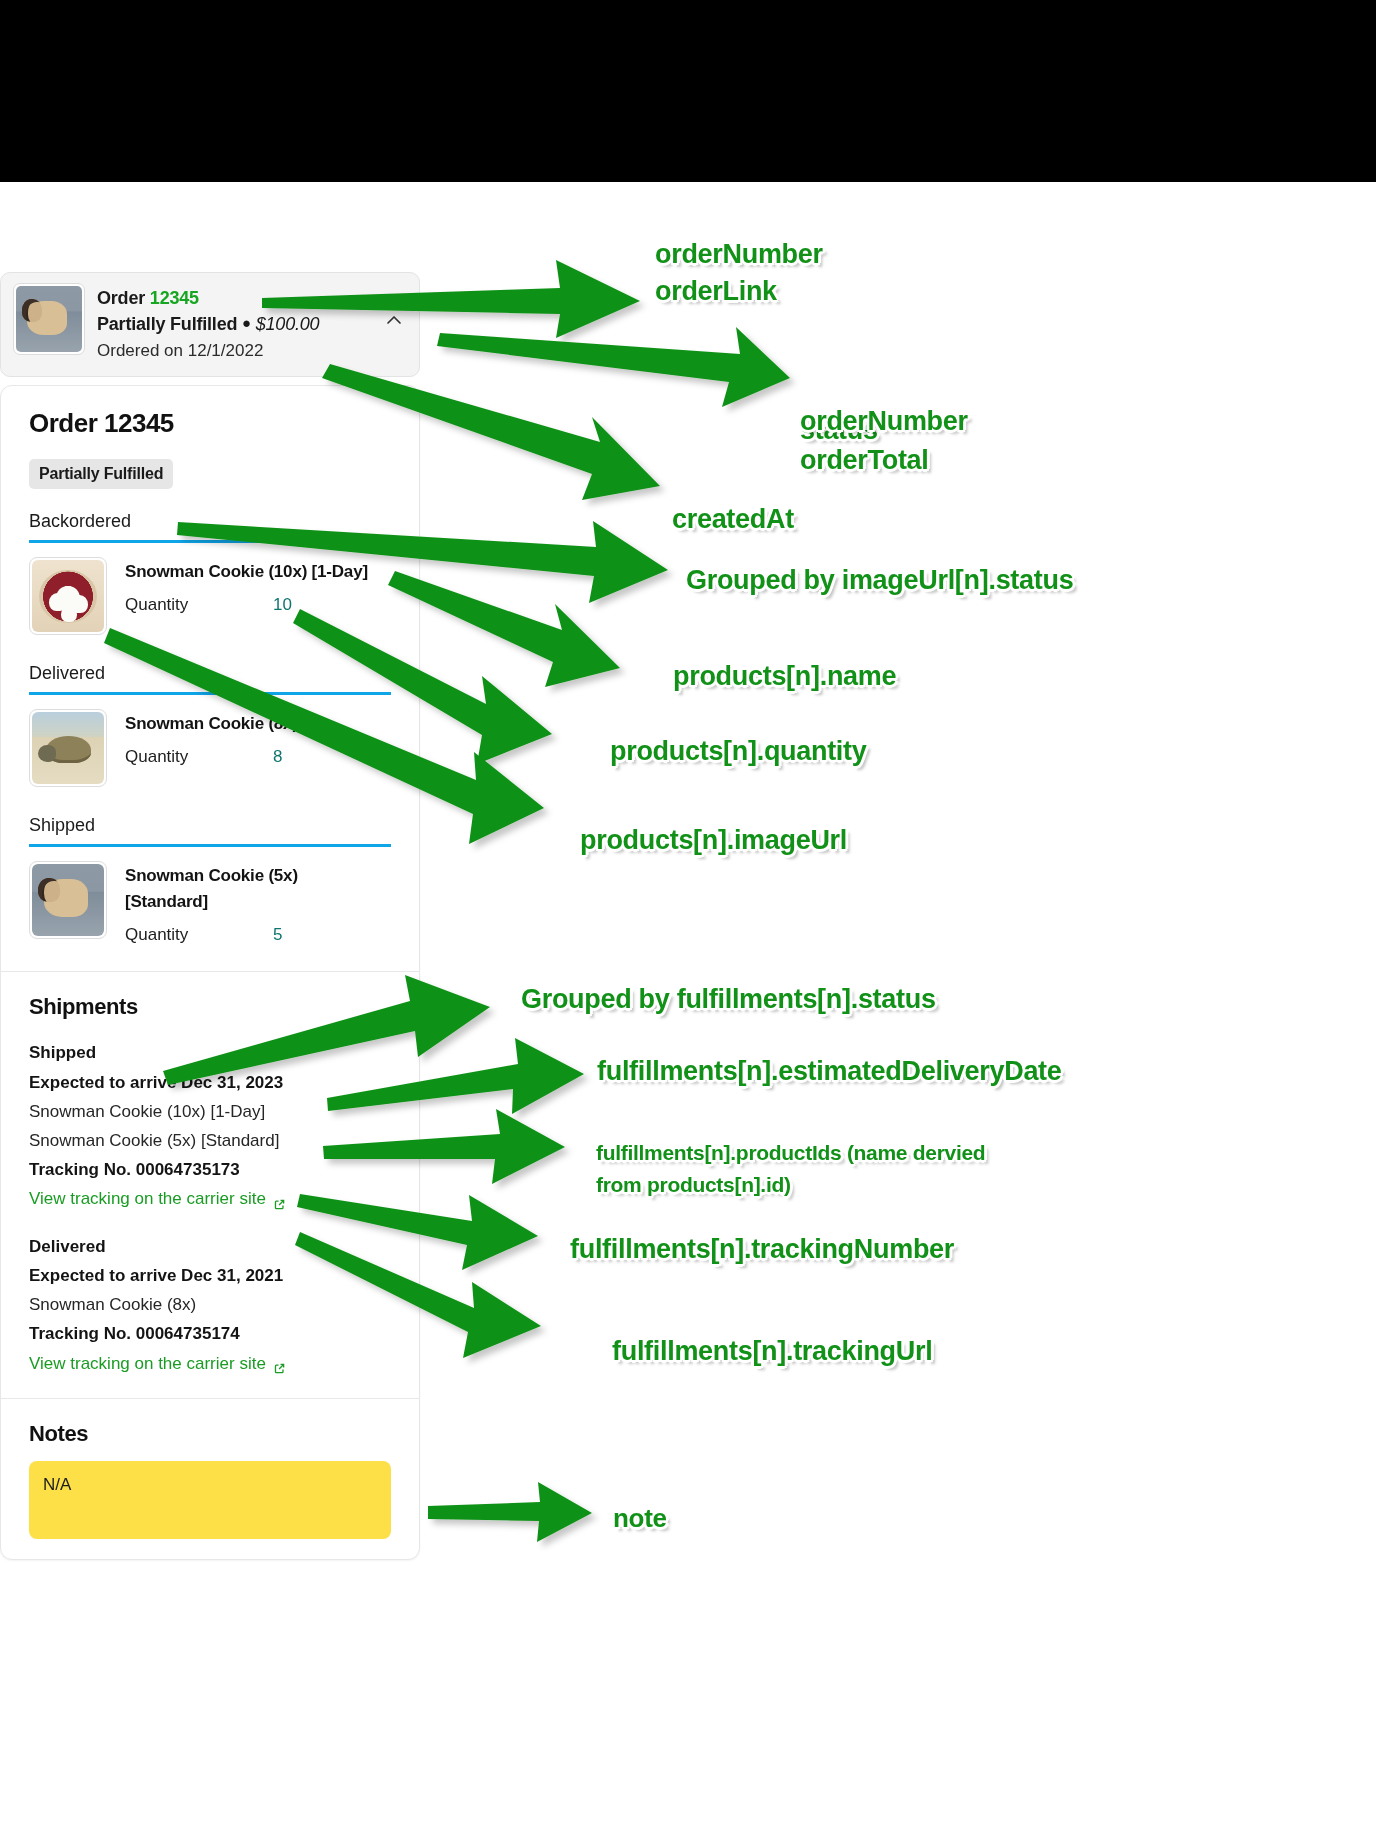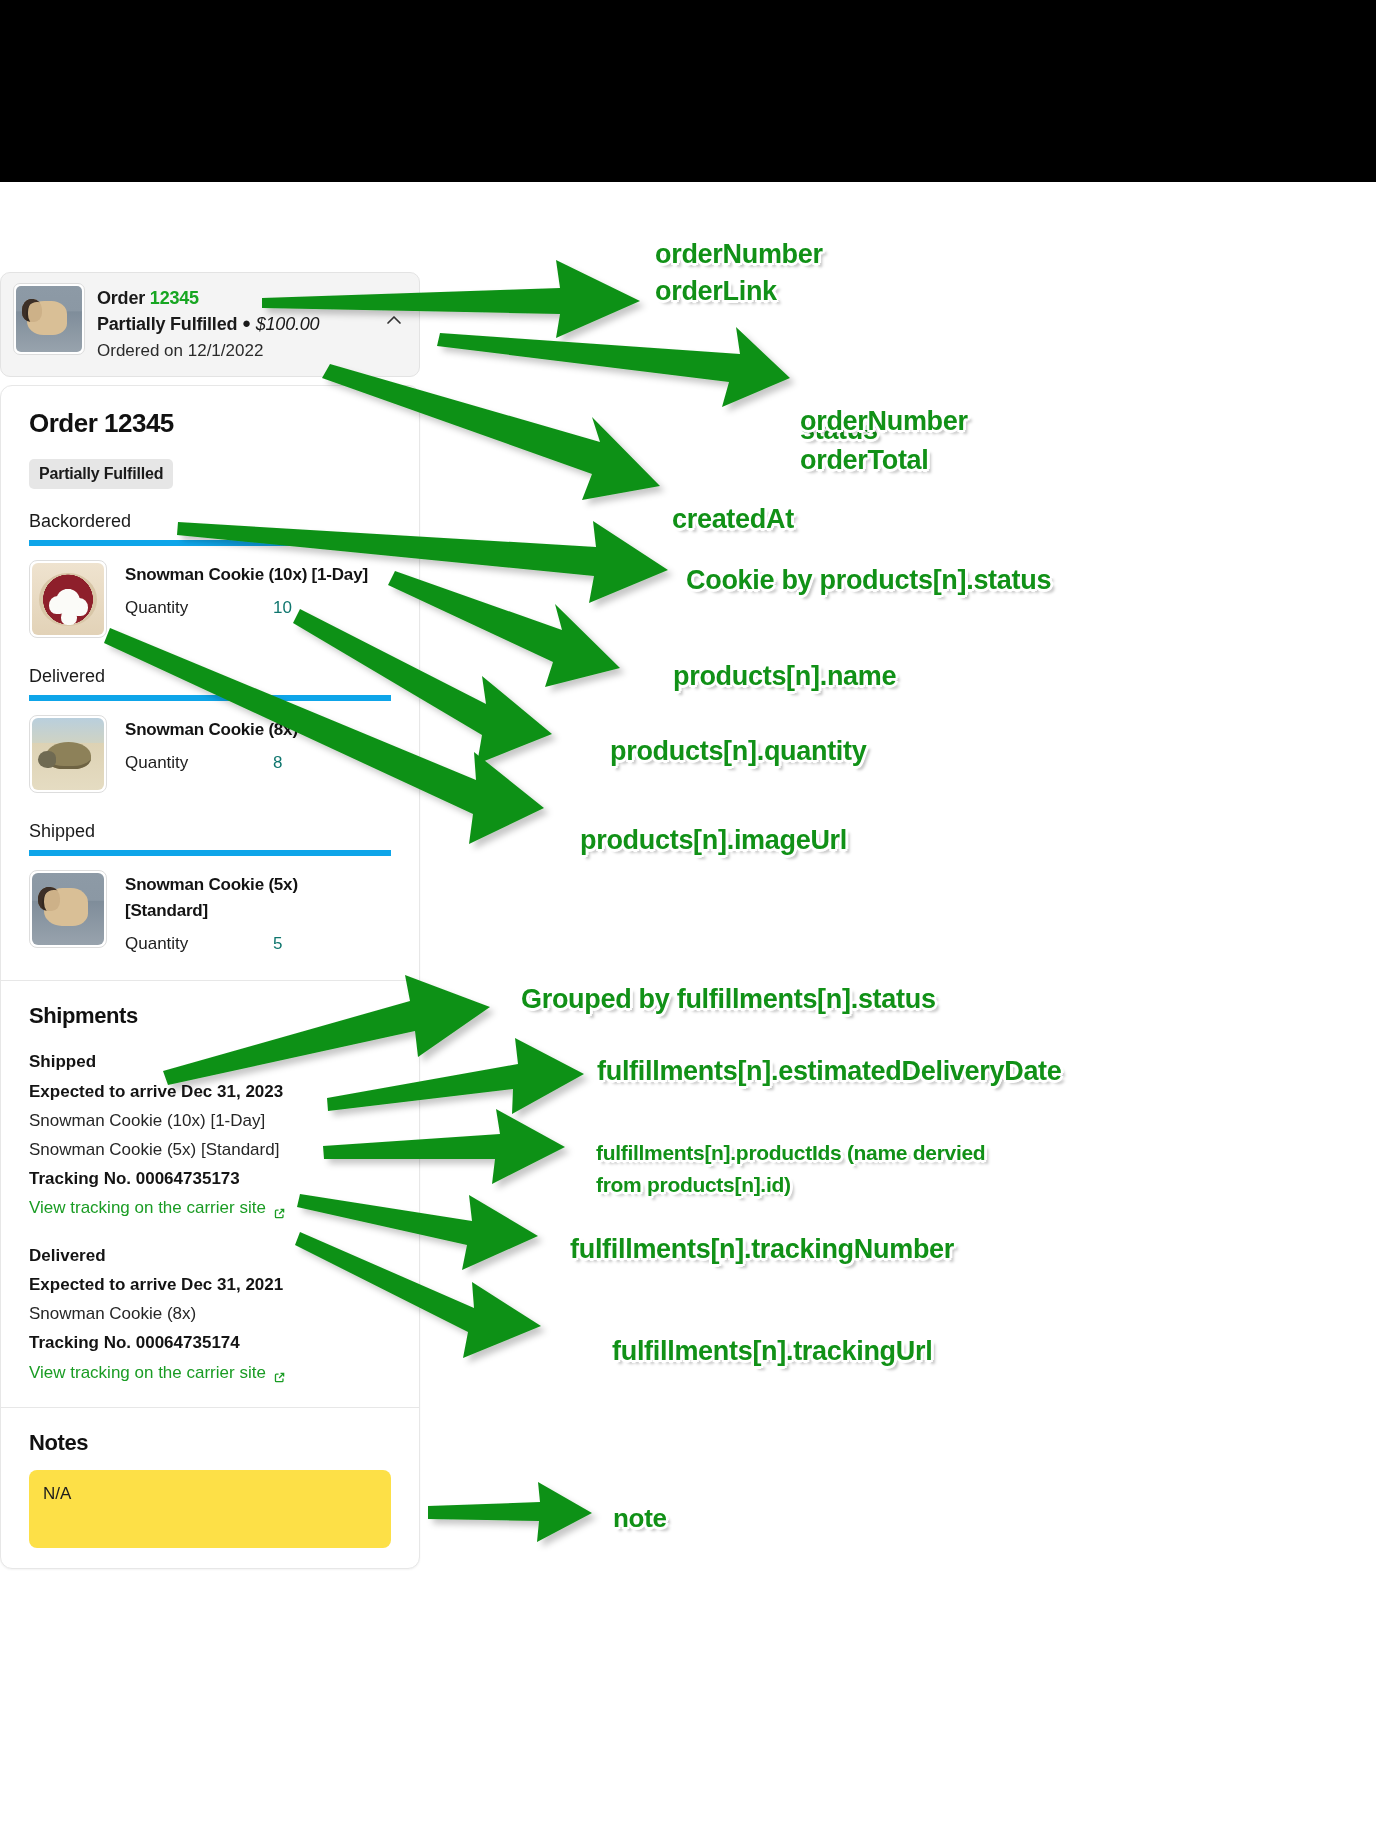--- a/index.html
+++ b/index.html
@@ -127,21 +127,21 @@
     background: #e6e6e6;
     border-radius: 5px;
     padding: 6px 10px;
     font-size: 16px; font-weight: 700; color: #1a1a1a;
     letter-spacing: -0.2px;
   }
   .group-head {
     margin-top: 22px;
     font-size: 18px; color: #1a1a1a; font-weight: 400;
     padding-bottom: 8px;
-    border-bottom: 6px solid #0ea5e9;
+    border-bottom: 3px solid #0ea5e9;
   }
   .prod-row { display: flex; gap: 18px; padding: 14px 0 6px 0; align-items: flex-start; }
   .prod-thumb {
     width: 78px; height: 78px; flex: 0 0 auto;
     border: 1px solid #dddddd; border-radius: 8px; background: #fff; padding: 2px; overflow: hidden;
   }
   .prod-thumb .inner { width: 100%; height: 100%; border-radius: 6px; overflow: hidden; position: relative; }
   .prod-info { flex: 1 1 auto; min-width: 0; padding-top: 2px; }
   .prod-name {
     font-size: 17px; font-weight: 700; color: #131313; letter-spacing: -0.2px;
@@ -363,21 +363,21 @@
         <path d="M428,1498 L540,1494 L538,1474 L592,1505 L537,1534 L539,1513 L428,1511 Z"></path>
       </g>
     </svg>
 
     <div class="anno-label" style="left:655px; top:231px; font-size:27px;">orderNumber</div>
     <div class="anno-label" style="left:655px; top:268px; font-size:27px;">orderLink</div>
     <div class="anno-label" style="left:800px; top:359px; font-size:27px;margin-top:48px;">status</div>
     <div class="anno-label" style="left:800px; top:398px; font-size:27px;">orderNumber</div>
     <div class="anno-label" style="left:800px; top:437px; font-size:27px;">orderTotal</div>
     <div class="anno-label" style="left:672px; top:496px; font-size:27px;">createdAt</div>
-    <div class="anno-label" style="left:686px; top:557px; font-size:27px;">Cookie by products[n].status</div>
+    <div class="anno-label" style="left:686px; top:557px; font-size:27px;">Grouped by imageUrl[n].status</div>
     <div class="anno-label" style="left:673px; top:653px; font-size:27px;">products[n].name</div>
     <div class="anno-label" style="left:610px; top:728px; font-size:27px;">products[n].quantity</div>
     <div class="anno-label" style="left:580px; top:817px; font-size:27px;">products[n].imageUrl</div>
     <div class="anno-label" style="left:521px; top:976px; font-size:27px;">Grouped by fulfillments[n].status</div>
     <div class="anno-label" style="left:597px; top:1048px; font-size:27px;">fulfillments[n].estimatedDeliveryDate</div>
     <div class="anno-label" style="left:596px; top:1133px; font-size:21px;">fulfillments[n].productIds (name dervied</div>
     <div class="anno-label" style="left:596px; top:1165px; font-size:21px;">from products[n].id)</div>
     <div class="anno-label" style="left:570px; top:1226px; font-size:27px;">fulfillments[n].trackingNumber</div>
     <div class="anno-label" style="left:612px; top:1328px; font-size:27px;">fulfillments[n].trackingUrl</div>
     <div class="anno-label" style="left:613px; top:1495px; font-size:26px;">note</div>

